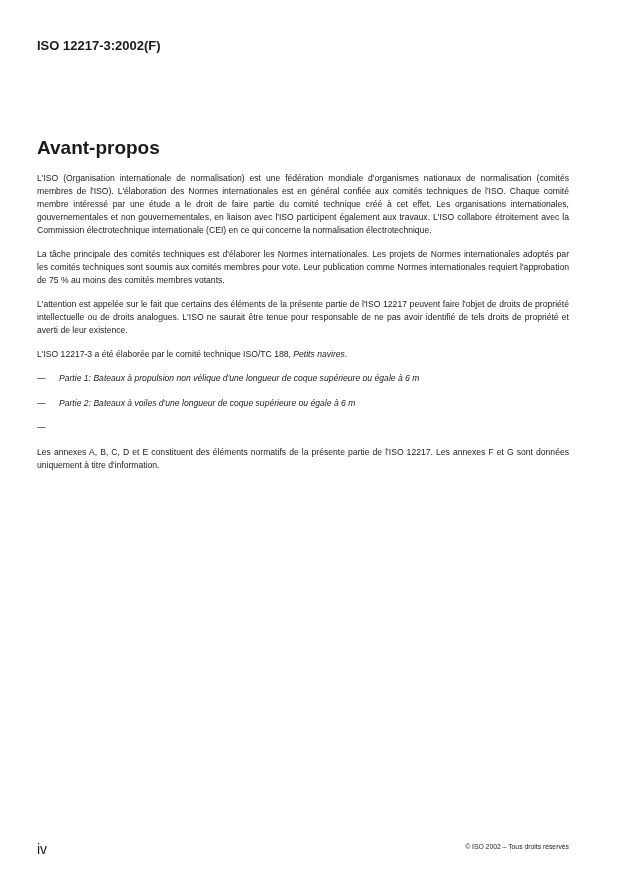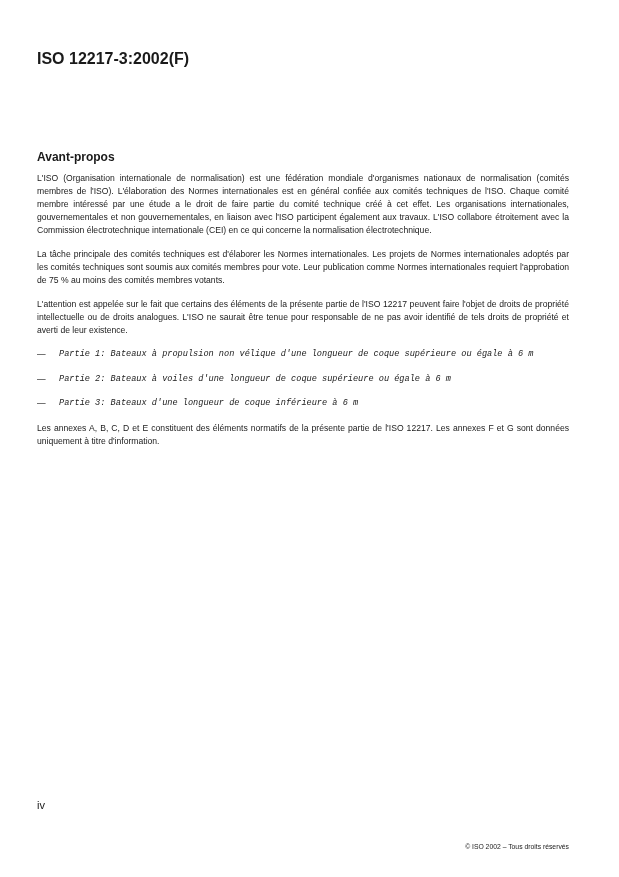--- a/index.html
+++ b/index.html
@@ -1,51 +1,51 @@
 <!DOCTYPE html>
 <html><head>
 <meta charset="utf-8">
 <style>
   html, body { margin: 0; padding: 0; background: #ffffff; }
   body { width: 619px; height: 877px; position: relative; overflow: hidden; color: #1a1a1a; font-family: "Liberation Sans", sans-serif; }
-  .header { position: absolute; left: 37px; top: 38px; font-size: 16px; font-weight: bold; margin-top: 12px; }
-  .title { position: absolute; left: 37px; top: 150px; font-size: 12px; font-weight: bold; margin: 0; }
+  .header { position: absolute; left: 37px; top: 38px; font-size: 13px; font-weight: bold; }
+  .title { position: absolute; left: 37px; top: 137px; font-size: 19px; font-weight: bold; margin: 0; }
   .body { position: absolute; left: 37px; top: 172px; width: 532px; font-size: 8.6px; line-height: 13px; }
   .body p { margin: 0 0 11px 0; text-align: justify; }
   .list-item { display: flex; margin: 0 0 11.5px 0; }
   .dash { width: 22px; flex: 0 0 22px; }
-  .item-text { font-style: italic; font-family: Liberation Mono, monospace; }
+  .item-text { font-style: italic; }
   i { font-style: italic; }
-  .footer-left { position: absolute; left: 37px; top: 799px; font-size: 11px; }
+  .footer-left { position: absolute; left: 37px; top: 841px; font-size: 14px; }
   .footer-right { position: absolute; right: 50px; top: 843px; font-size: 6.8px; }
 </style>
 </head>
 <body>
 
 <div class="header">ISO 12217-3:2002(F)</div>
 
 <h1 class="title">Avant-propos</h1>
 
 <div class="body">
   <p>L'ISO (Organisation internationale de normalisation) est une fédération mondiale d'organismes nationaux de normalisation (comités membres de l'ISO). L'élaboration des Normes internationales est en général confiée aux comités techniques de l'ISO. Chaque comité membre intéressé par une étude a le droit de faire partie du comité technique créé à cet effet. Les organisations internationales, gouvernementales et non gouvernementales, en liaison avec l'ISO participent également aux travaux. L'ISO collabore étroitement avec la Commission électrotechnique internationale (CEI) en ce qui concerne la normalisation électrotechnique.</p>
   <p>La tâche principale des comités techniques est d'élaborer les Normes internationales. Les projets de Normes internationales adoptés par les comités techniques sont soumis aux comités membres pour vote. Leur publication comme Normes internationales requiert l'approbation de 75 % au moins des comités membres votants.</p>
   <p>L'attention est appelée sur le fait que certains des éléments de la présente partie de l'ISO 12217 peuvent faire l'objet de droits de propriété intellectuelle ou de droits analogues. L'ISO ne saurait être tenue pour responsable de ne pas avoir identifié de tels droits de propriété et averti de leur existence.</p>
+  <p><span>L'ISO 12217-3 a été élaborée par le comité technique ISO/TC 188, </span><i>Petits navires</i><span>.</span></p>
 
   <div>
     <div class="list-item">
       <span class="dash">—</span>
       <span class="item-text">Partie 1: Bateaux à propulsion non vélique d'une longueur de coque supérieure ou égale à 6 m</span>
     </div>
     <div class="list-item">
       <span class="dash">—</span>
       <span class="item-text">Partie 2: Bateaux à voiles d'une longueur de coque supérieure ou égale à 6 m</span>
     </div>
     <div class="list-item">
       <span class="dash">—</span>
-      <span class="item-text">Partie 3: Bateaux d'une longueur de coque inférieure à 6 m</span>
     </div>
   </div>
 
   <p>Les annexes A, B, C, D et E constituent des éléments normatifs de la présente partie de l'ISO 12217. Les annexes F et G sont données uniquement à titre d'information.</p>
 </div>
 
 <div class="footer-left">iv</div>
 <div class="footer-right">© ISO 2002 – Tous droits réservés</div>
 
 </body></html>

